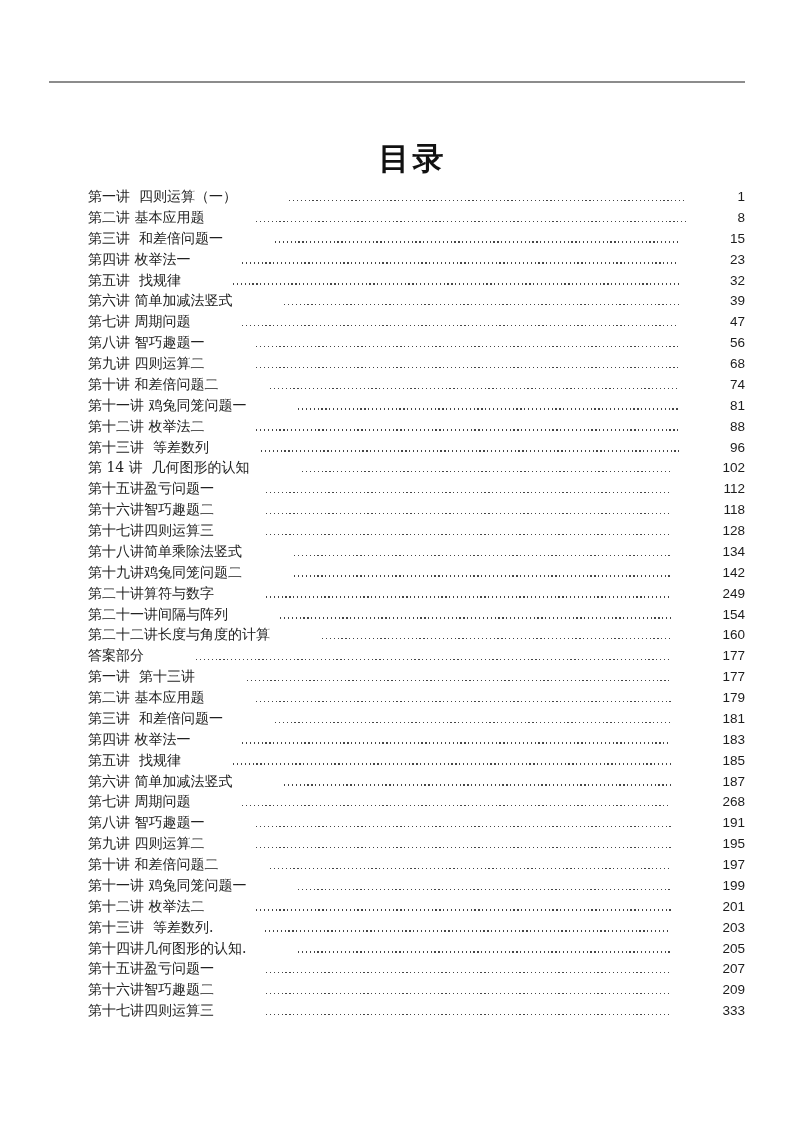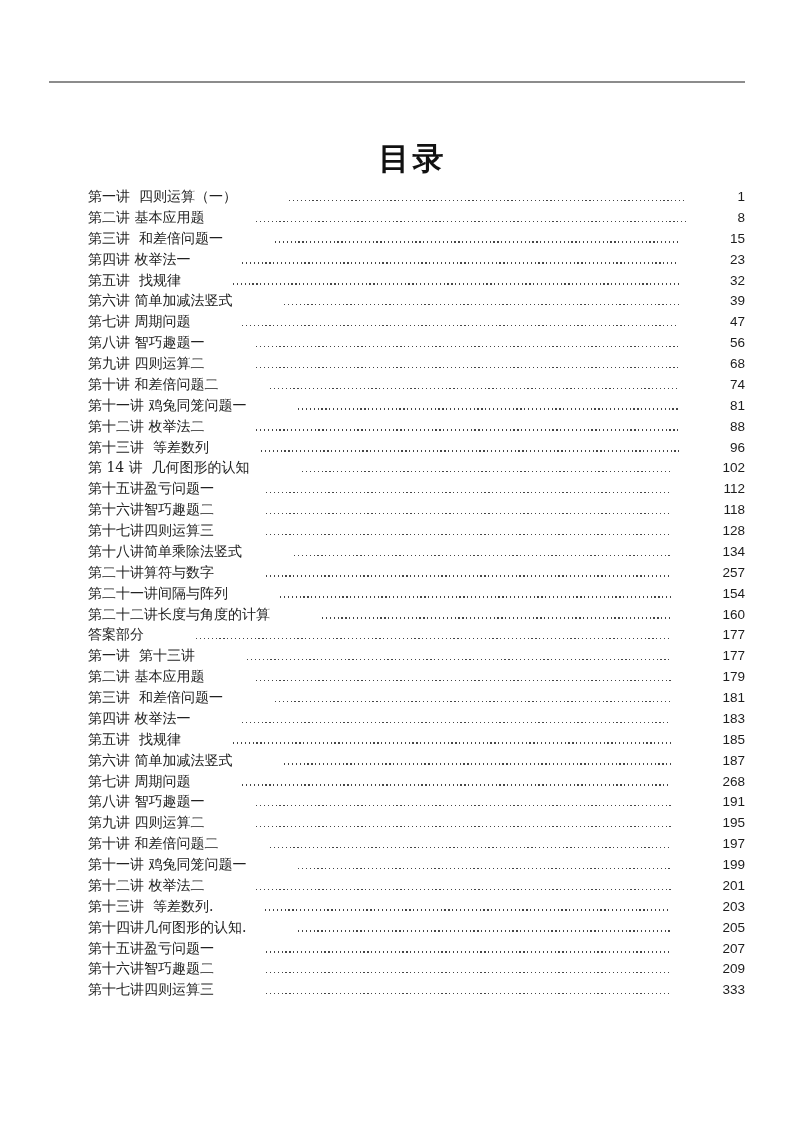--- a/index.html
+++ b/index.html
@@ -94,21 +94,22 @@
       <div class="toc-row"><span class="toc-label">第九讲 四则运算二</span><span class="toc-leader"></span><span class="toc-pagenum">68</span></div>
       <div class="toc-row"><span class="toc-label">第十讲 和差倍问题二</span><span class="toc-leader"></span><span class="toc-pagenum">74</span></div>
       <div class="toc-row"><span class="toc-label">第十一讲 鸡兔同笼问题一</span><span class="toc-leader"></span><span class="toc-pagenum">81</span></div>
       <div class="toc-row"><span class="toc-label">第十二讲 枚举法二</span><span class="toc-leader"></span><span class="toc-pagenum">88</span></div>
       <div class="toc-row"><span class="toc-label">第十三讲  等差数列</span><span class="toc-leader"></span><span class="toc-pagenum">96</span></div>
       <div class="toc-row"><span class="toc-label">第 14 讲  几何图形的认知</span><span class="toc-leader"></span><span class="toc-pagenum">102</span></div>
       <div class="toc-row"><span class="toc-label">第十五讲盈亏问题一</span><span class="toc-leader"></span><span class="toc-pagenum">112</span></div>
       <div class="toc-row"><span class="toc-label">第十六讲智巧趣题二</span><span class="toc-leader"></span><span class="toc-pagenum">118</span></div>
       <div class="toc-row"><span class="toc-label">第十七讲四则运算三</span><span class="toc-leader"></span><span class="toc-pagenum">128</span></div>
       <div class="toc-row"><span class="toc-label">第十八讲简单乘除法竖式</span><span class="toc-leader"></span><span class="toc-pagenum">134</span></div>
-      <div class="toc-row"><span class="toc-label">第二十讲算符与数字</span><span class="toc-leader"></span><span class="toc-pagenum">257</span></div>
+      <div class="toc-row"><span class="toc-label">第十九讲鸡兔同笼问题二</span><span class="toc-leader"></span><span class="toc-pagenum">142</span></div>
+      <div class="toc-row"><span class="toc-label">第二十讲算符与数字</span><span class="toc-leader"></span><span class="toc-pagenum">249</span></div>
       <div class="toc-row"><span class="toc-label">第二十一讲间隔与阵列</span><span class="toc-leader"></span><span class="toc-pagenum">154</span></div>
       <div class="toc-row"><span class="toc-label">第二十二讲长度与角度的计算</span><span class="toc-leader"></span><span class="toc-pagenum">160</span></div>
       <div class="toc-row"><span class="toc-label">答案部分</span><span class="toc-leader"></span><span class="toc-pagenum">177</span></div>
       <div class="toc-row"><span class="toc-label">第一讲  第十三讲</span><span class="toc-leader"></span><span class="toc-pagenum">177</span></div>
       <div class="toc-row"><span class="toc-label">第二讲 基本应用题</span><span class="toc-leader"></span><span class="toc-pagenum">179</span></div>
       <div class="toc-row"><span class="toc-label">第三讲  和差倍问题一</span><span class="toc-leader"></span><span class="toc-pagenum">181</span></div>
       <div class="toc-row"><span class="toc-label">第四讲 枚举法一</span><span class="toc-leader"></span><span class="toc-pagenum">183</span></div>
       <div class="toc-row"><span class="toc-label">第五讲  找规律</span><span class="toc-leader"></span><span class="toc-pagenum">185</span></div>
       <div class="toc-row"><span class="toc-label">第六讲 简单加减法竖式</span><span class="toc-leader"></span><span class="toc-pagenum">187</span></div>
       <div class="toc-row"><span class="toc-label">第七讲 周期问题</span><span class="toc-leader"></span><span class="toc-pagenum">268</span></div>

